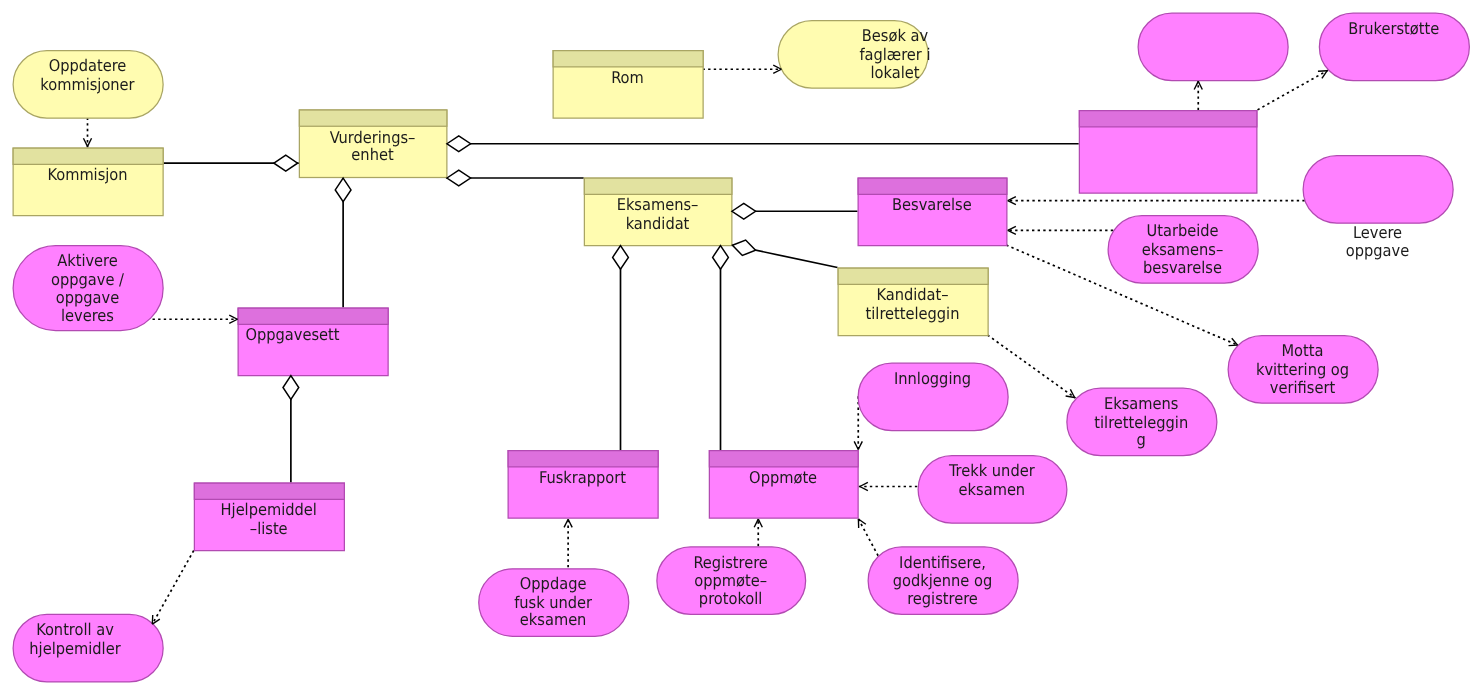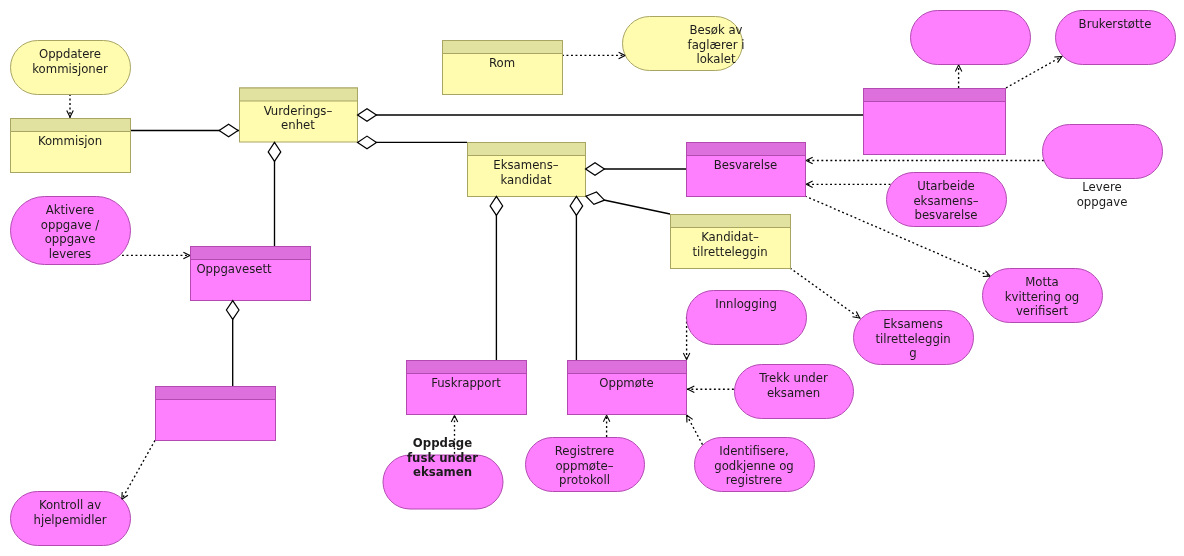--- a/index.html
+++ b/index.html
@@ -206,34 +206,35 @@
         <g>
           <line x1="603.35" y1="421.79999999999995" x2="606.6" y2="415.29999999999995" stroke="#000000" stroke-width="1.1" stroke-linecap="butt"></line>
           <line x1="609.85" y1="421.79999999999995" x2="606.6" y2="415.29999999999995" stroke="#000000" stroke-width="1.1" stroke-linecap="butt"></line>
         </g>
       </g>
   </svg>
   <div id="labels">
       <div class="node-label" style="left: 10px; top: 47.2px; width: 120px;"><span>Oppdatere</span><span>kommisjoner</span></div>
       <div class="node-label" style="left: 10px; top: 134.3px; width: 120px;"><span>Kommisjon</span></div>
       <div class="node-label" style="left: 10px; top: 203.2px; width: 120px;"><span>Aktivere</span><span>oppgave /</span><span>oppgave</span><span>leveres</span></div>
-      <div class="node-label" style="left: 10px; top: 498.2px; width: 120px;"><span>Kontroll av</span><span>hjelpemidler</span></div>
+      <div class="node-label" style="left: 0; top: 498.2px; width: 120px;"><span>Kontroll av</span><span>hjelpemidler</span></div>
       <div class="node-label" style="left: 174px; top: 262.3px; width: 120px;"><span>Oppgavesett</span></div>
+      <div class="node-label" style="left: 155px; top: 402.3px; width: 120px;"><span>Hjelpemiddel</span><span>–liste</span></div>
       <div class="node-label" style="left: 239px; top: 103.8px; width: 118px;"><span>Vurderings–</span><span>enhet</span></div>
       <div class="node-label" style="left: 442px; top: 56.3px; width: 120px;"><span>Rom</span></div>
       <div class="node-label" style="left: 656px; top: 23.2px; width: 120px; text-align: center;"><span>Besøk av</span><span>faglærer i</span><span>lokalet</span></div>
       <div class="node-label" style="left: 467px; top: 158.3px; width: 118px;"><span>Eksamens–</span><span>kandidat</span></div>
       <div class="node-label" style="left: 686px; top: 158.3px; width: 119px;"><span>Besvarelse</span></div>
       <div class="node-label" style="left: 670px; top: 230.3px; width: 120px;"><span>Kandidat–</span><span>tilretteleggin</span></div>
       <div class="node-label" style="left: 406px; top: 376.3px; width: 120px;"><span>Fuskrapport</span></div>
       <div class="node-label" style="left: 567px; top: 376.3px; width: 119px;"><span>Oppmøte</span></div>
       <div class="node-label" style="left: 686px; top: 297.2px; width: 120px;"><span>Innlogging</span></div>
       <div class="node-label" style="left: 734px; top: 371.2px; width: 119px;"><span>Trekk under</span><span>eksamen</span></div>
       <div class="node-label" style="left: 853px; top: 317.2px; width: 120px;"><span>Eksamens</span><span>tilretteleggin</span><span>g</span></div>
-      <div class="node-label" style="left: 382.5px; top: 436px; width: 120px; font-weight: bold;"><span>Oppdage</span><span>fusk under</span><span>eksamen</span></div>
+      <div class="node-label" style="left: 382.5px; top: 461px; width: 120px;"><span>Oppdage</span><span>fusk under</span><span>eksamen</span></div>
       <div class="node-label" style="left: 525px; top: 444.2px; width: 119px;"><span>Registrere</span><span>oppmøte–</span><span>protokoll</span></div>
       <div class="node-label" style="left: 694px; top: 444.2px; width: 120px; text-align: right;"><span>Identifisere,</span><span>godkjenne og</span><span>registrere</span></div>
       <div class="node-label" style="left: 1055px; top: 17.2px; width: 120px;"><span>Brukerstøtte</span></div>
       <div class="node-label" style="left: 1042px; top: 148px; width: 120px; margin-top: 32px;"><span>Levere</span><span>oppgave</span></div>
       <div class="node-label" style="left: 886px; top: 179.2px; width: 120px;"><span>Utarbeide</span><span>eksamens–</span><span>besvarelse</span></div>
       <div class="node-label" style="left: 982px; top: 275.2px; width: 120px;"><span>Motta</span><span>kvittering og</span><span>verifisert</span></div>
     </div>
 </div>
 
 </body></html>

